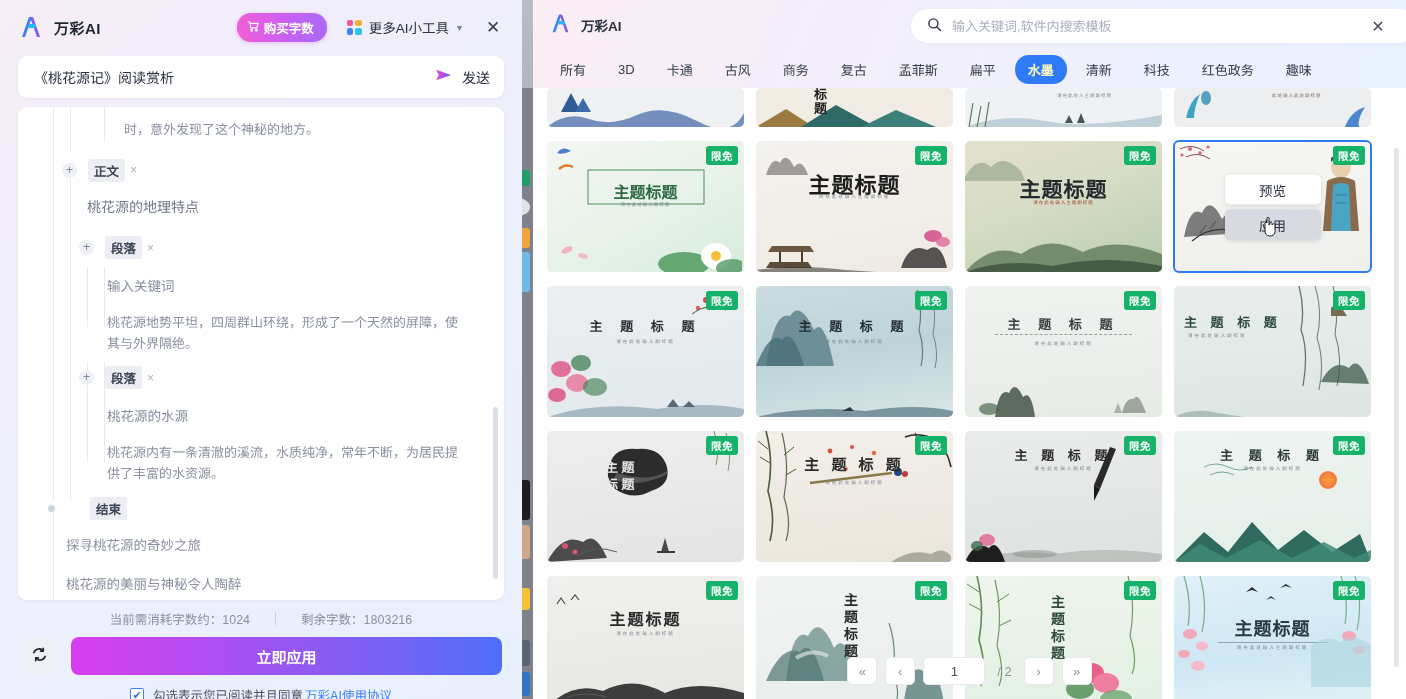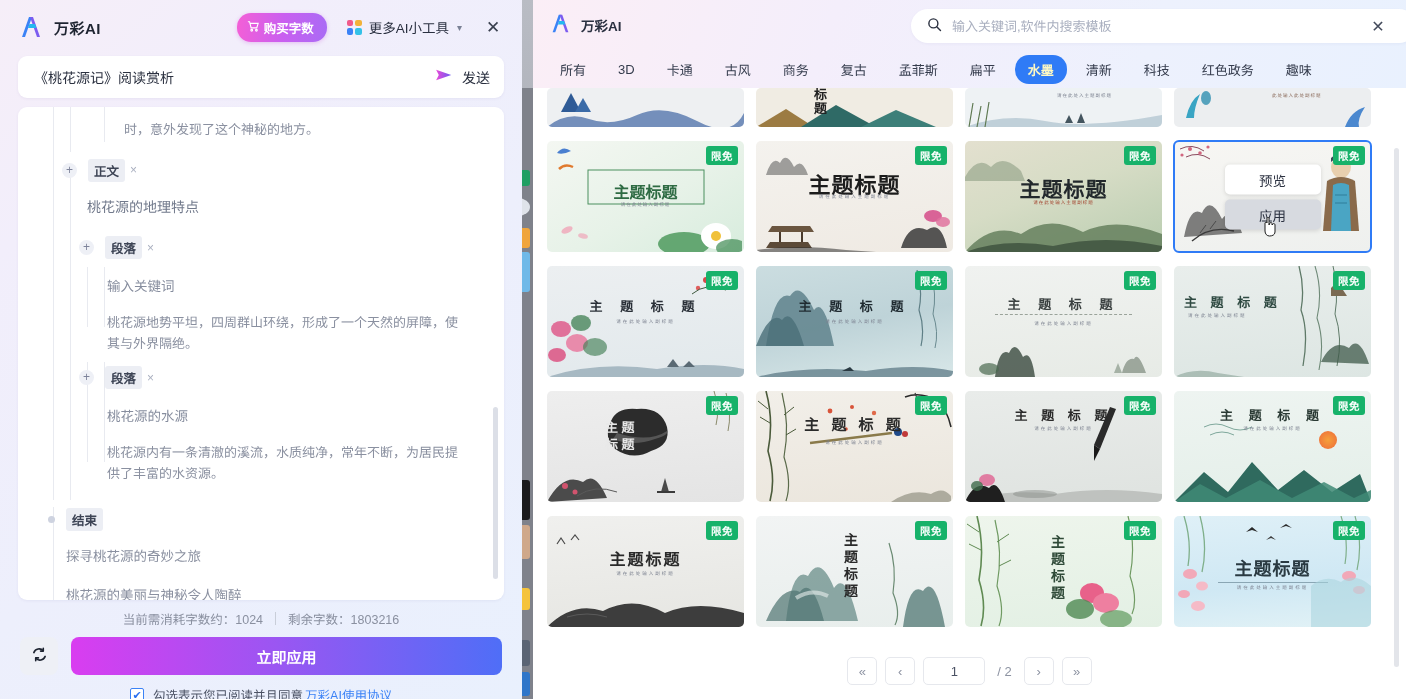--- a/index.html
+++ b/index.html
@@ -92,21 +92,21 @@
   .ol-p { font-size: 13px; color: #8a90a0; line-height: 1.62; }
   .ol-tail { font-size: 13.5px; color: #8a90a0; line-height: 1.55; }
 
   .lp-scrollbar {
     position: absolute; right: 6px; top: 300px; width: 5px; height: 172px;
     background: #dcdfe7; border-radius: 3px; cursor: pointer;
   }
 
   
   .counts {
-    display: flex; align-items: center; justify-content: center; gap: 12px;
+    display: flex; align-items: center; justify-content: center; gap: 25px;
     margin-top: 9px; font-size: 12.5px; color: #8a90a0;
   }
   .count-div { width: 1px; height: 13px; background: #c9ced9; }
   .apply-row { display: flex; align-items: center; gap: 13px; margin: 9px 20px 0 20px; }
   .refresh-btn {
     width: 38px; height: 38px; border-radius: 8px; background: #eef0f6;
     display: flex; align-items: center; justify-content: center; cursor: pointer; flex: none;
   }
   .apply-btn {
     flex: 1; height: 38px; border-radius: 8px; border: none; cursor: pointer;
@@ -157,21 +157,21 @@
     font-size: 13px; color: #353c4d; padding: 5px 13px; border-radius: 14px;
     cursor: pointer; white-space: nowrap; background: transparent;
   }
   .chip.active { background: #2f7bf6; color: #fef9c3; font-weight: 700; }
 
   
   .grid-wrap { position: relative; height: 611px; }
   .grid-scroll { position: absolute; inset: 0; padding: 0 24px 0 14px; }
   .tpl-grid { display: grid; grid-template-columns: repeat(4, 197px); gap: 14px 12px; padding-top: 0; }
   .tpl {
-    position: relative; height: 111px; border-radius: 5px; overflow: hidden;
+    position: relative; height: 131px; border-radius: 5px; overflow: hidden;
     cursor: pointer; background: #eef1f5;
   }
   .tpl.partial { height: 39px; }
   .tpl.selected { outline: 2px solid #2f7bf6; outline-offset: -1px; border-radius: 5px; }
   .badge {
     position: absolute; right: 6px; top: 5px; z-index: 4;
     background: #17b26a; color: #fff; font-size: 10.5px; font-weight: 700;
     padding: 2px 5px; border-radius: 3px; letter-spacing: .5px;
   }
   .tpl-title {
@@ -327,21 +327,21 @@
         <div class="tag-row" style="margin-left:61px;margin-top:11px;">
           <span class="plus-btn">+</span>
           <span class="tag">段落</span>
           <span class="tag-x">×</span>
         </div>
 
         <div class="ol-sub" style="margin-left:89px;margin-top:16px;">桃花源的水源</div>
 
         <div class="ol-p" style="margin-left:89px;margin-top:14px;padding-right:10px;">桃花源内有一条清澈的溪流，水质纯净，常年不断，为居民提供了丰富的水资源。</div>
 
-        <div class="tag-row" style="margin-left:30px;margin-top:23px;">
+        <div class="tag-row" style="margin-left:30px;margin-top:12px;gap:24px;">
           <span class="bullet-dot"></span>
           <span class="tag">结束</span>
         </div>
 
         <div class="ol-tail" style="margin-left:48px;margin-top:14px;">探寻桃花源的奇妙之旅</div>
         <div class="ol-tail" style="margin-left:48px;margin-top:18px;">桃花源的美丽与神秘令人陶醉</div>
       </div>
       <div class="lp-scrollbar"></div>
     </div>
 

